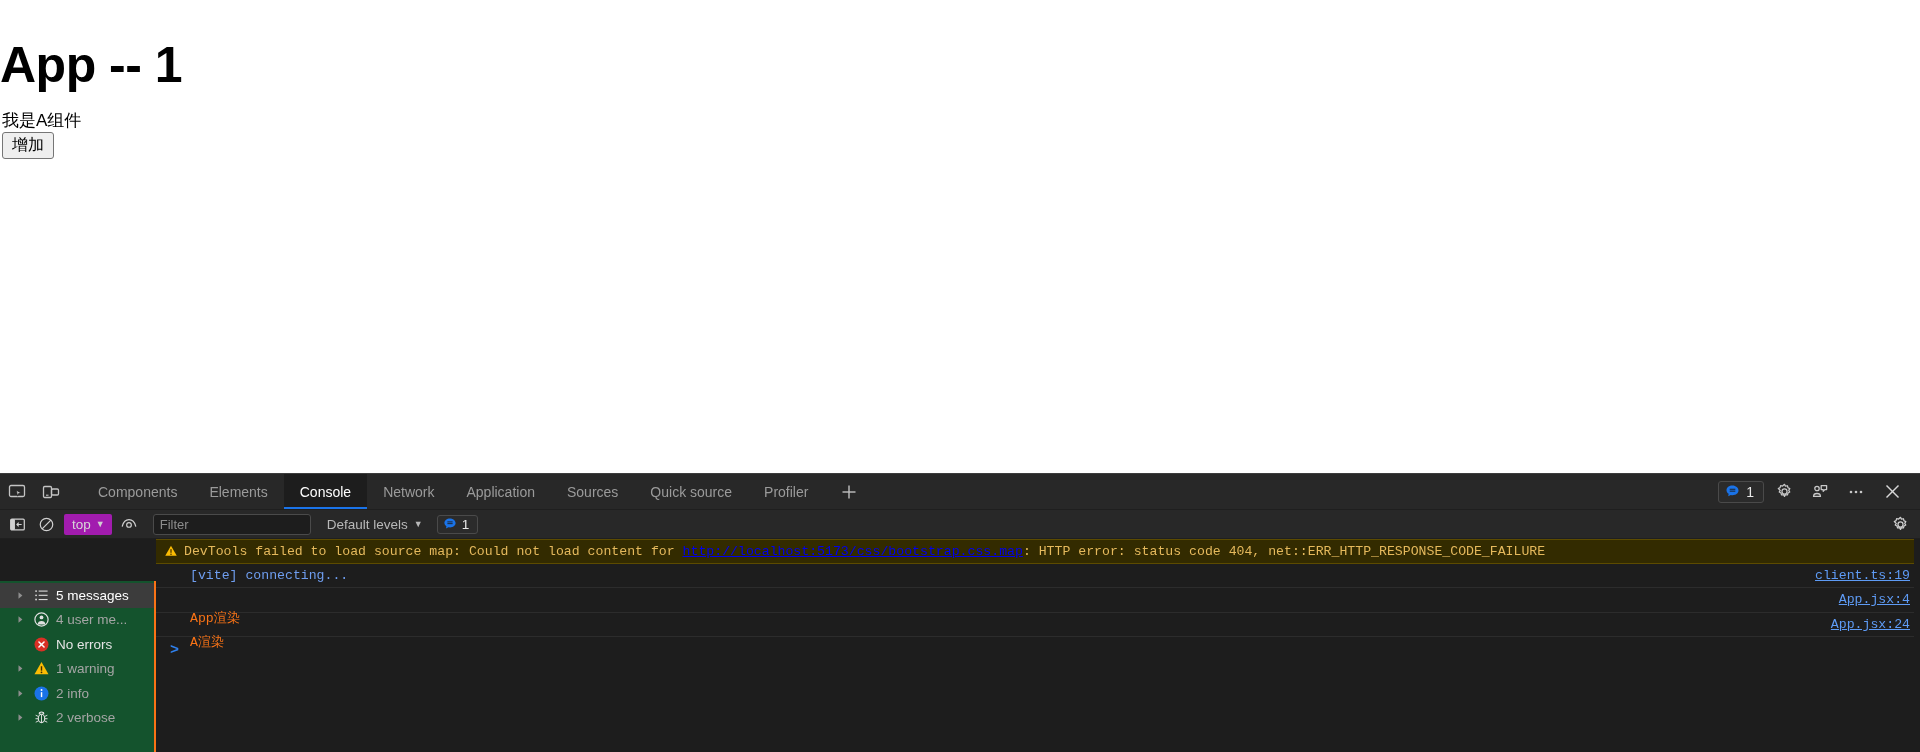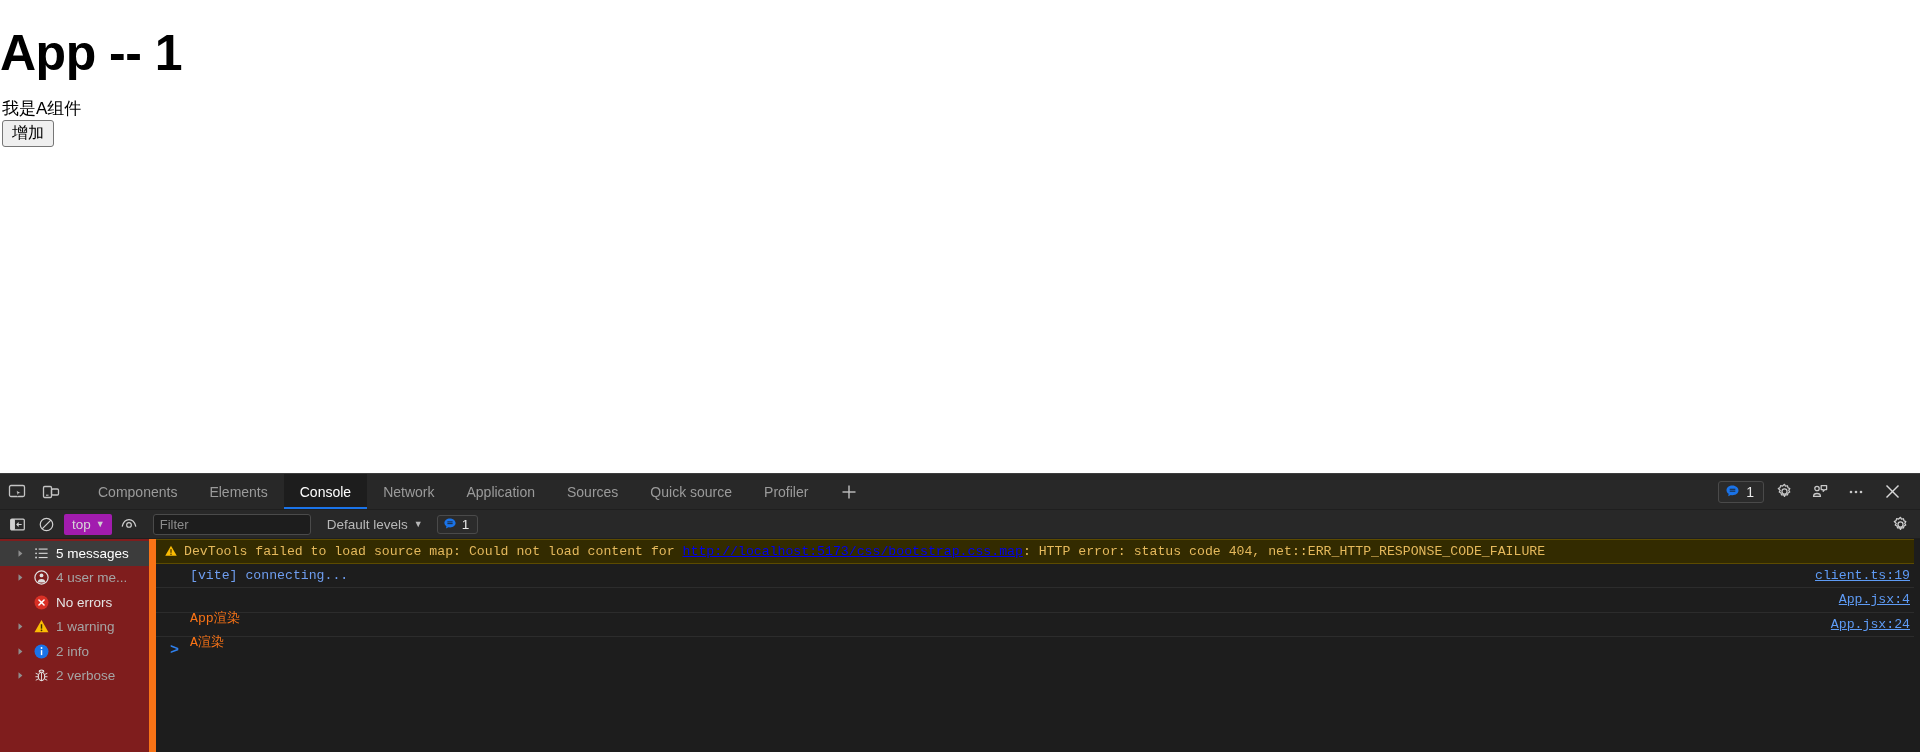--- a/index.html
+++ b/index.html
@@ -9,21 +9,21 @@
     height: 752px;
     overflow: hidden;
     background: #ffffff;
     font-family: "Liberation Sans", sans-serif;
   }
   * { box-sizing: border-box; }
 
   
   #page-area {
     position: absolute;
-    left: 0; top: 4px;
+    left: 0; top: 16px;
     width: 1920px;
     height: 473px;
     background: #ffffff;
     overflow: hidden;
   }
   #page-title {
     font-size: 50px;
     font-weight: 700;
     color: #000000;
     margin: 23px 0 18px 0;
@@ -220,24 +220,25 @@
   #console-body {
     position: relative;
     height: 213px;
     display: flex;
     background: #1d1d1d;
   }
   
   #console-sidebar {
     width: 156px;
     flex: 0 0 156px;
-    background: #7f1d1d;
-    border-right: 7px solid #f97316;
+    background: #14532d;
+    border-right: 2px solid #f97316;
     padding-top: 2px;
     overflow: hidden;
+    margin-top: 42px;
   }
   .cs-item {
     display: flex;
     align-items: center;
     height: 24.5px;
     padding-left: 14px;
     cursor: default;
     gap: 5px;
   }
   .cs-item.selected { background: #3c3c3c; }

